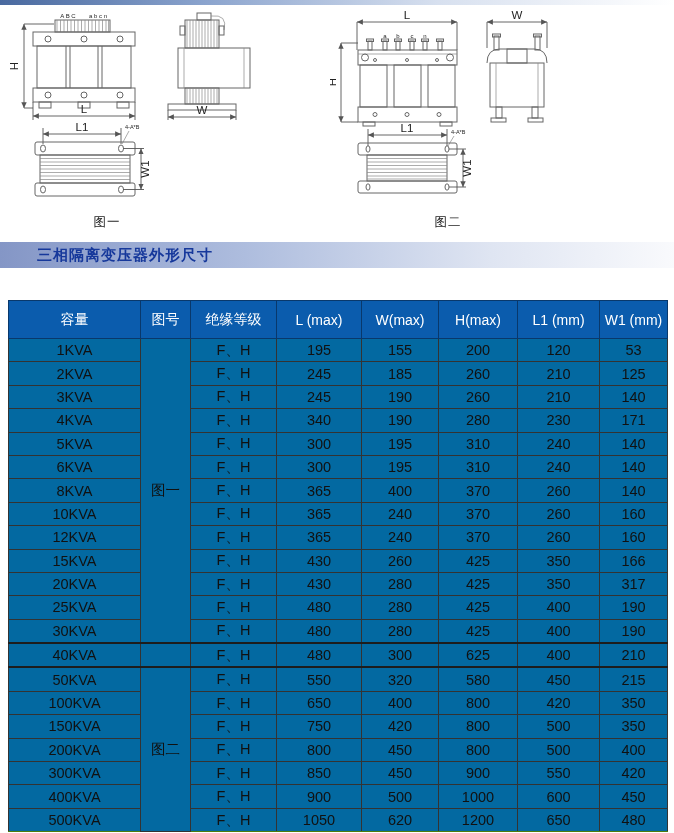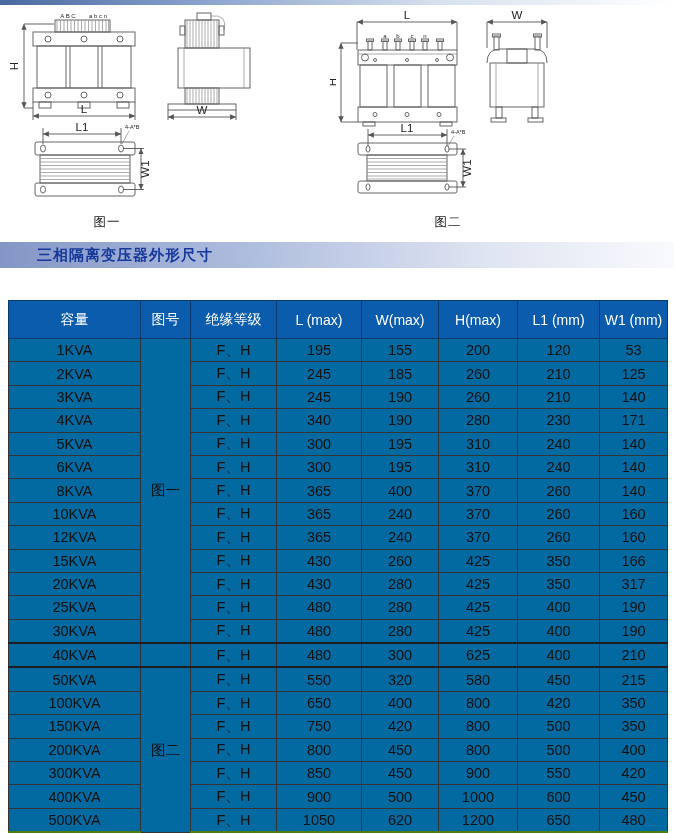--- a/index.html
+++ b/index.html
@@ -22,21 +22,21 @@
        background:linear-gradient(to right,#8496c6,#aebdde 35%,#dfe5f2 70%,#fdfdfe 100%);
        display:flex;align-items:center;padding-left:28px;}
   .section-bar span{color:#16389b;font-weight:bold;font-size:15px;padding-left:9px;letter-spacing:1px;}
   table.dims{position:absolute;left:8px;top:300px;width:659px;border-collapse:collapse;
        table-layout:fixed;background:#0369a1;}
   table.dims thead th{background:#0b5cad;color:#fff;font-weight:normal;font-size:14px;
        height:37px;border:1px solid #09386b;padding:0;}
   table.dims tbody td{border:1px solid #333;text-align:center;vertical-align:middle;
        font-size:14.5px;color:#111;height:22.4px;padding:0;}
   table.dims tbody tr.group-top td{border-top:2px solid #1d1d1d;}
-  table.dims tbody tr:last-child td{border-bottom:3px solid #4d7c0f;}
+  table.dims tbody tr:last-child td{border-bottom:1px solid #4d7c0f;}
 </style>
 </head>
 <body>
 
 <div class="top-bar"></div>
 
 <div class="drawings">
 
   <svg id="fig1" class="fig" width="320" height="228" viewBox="0 0 320 228">
     <defs>

